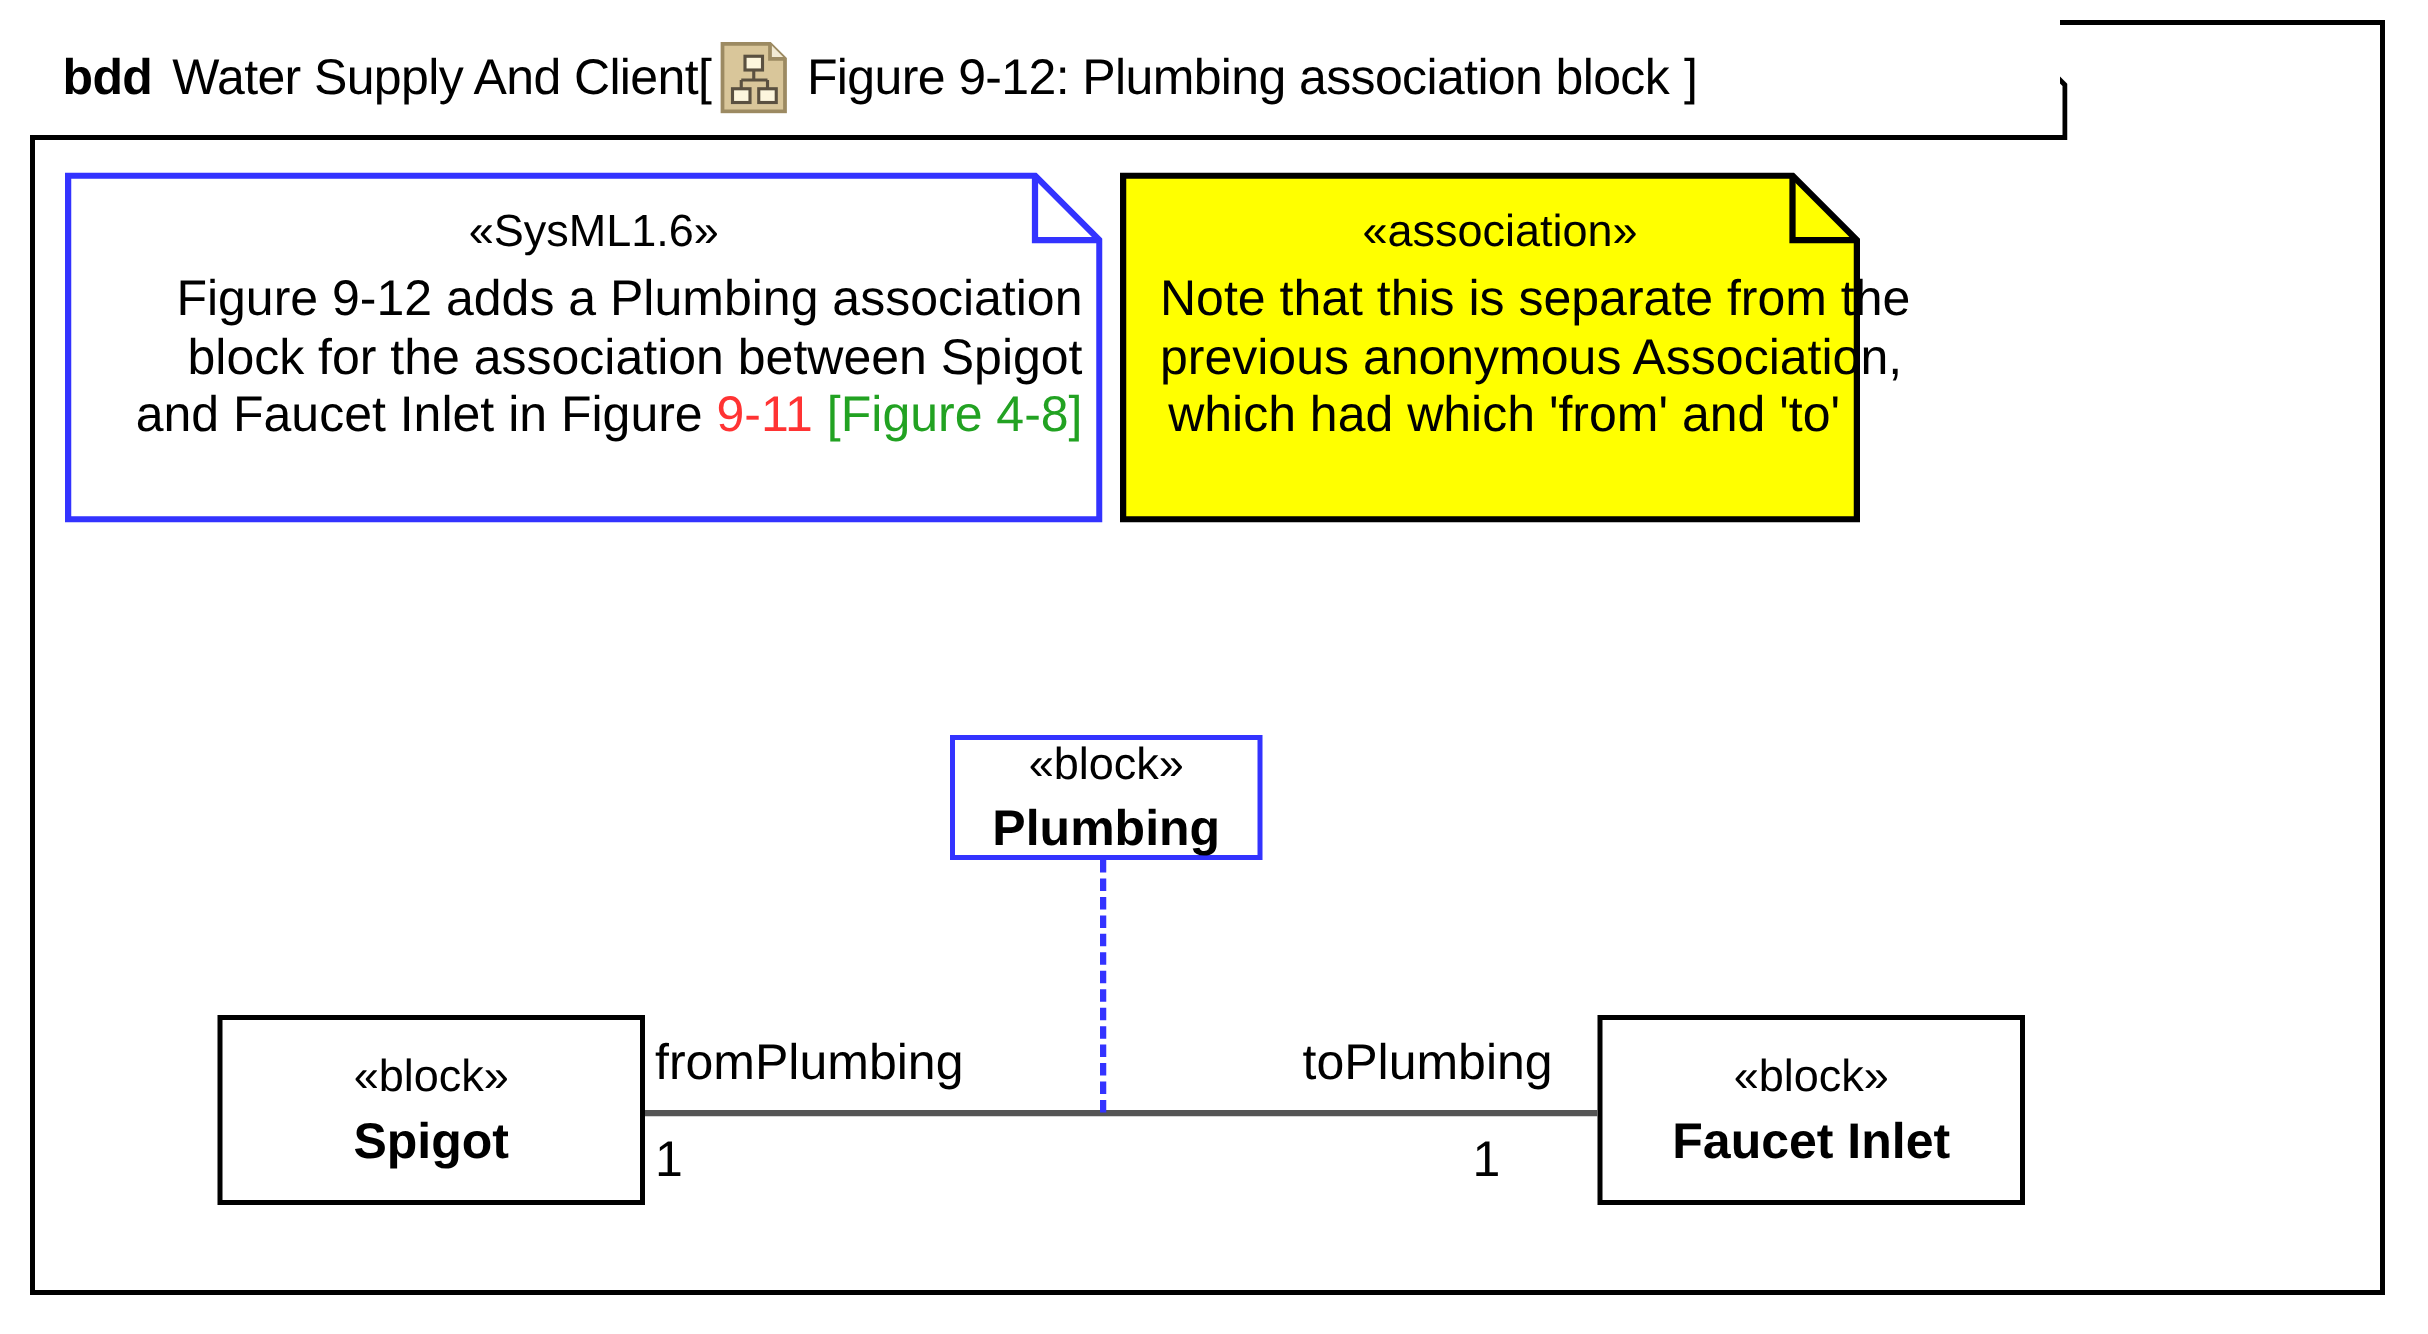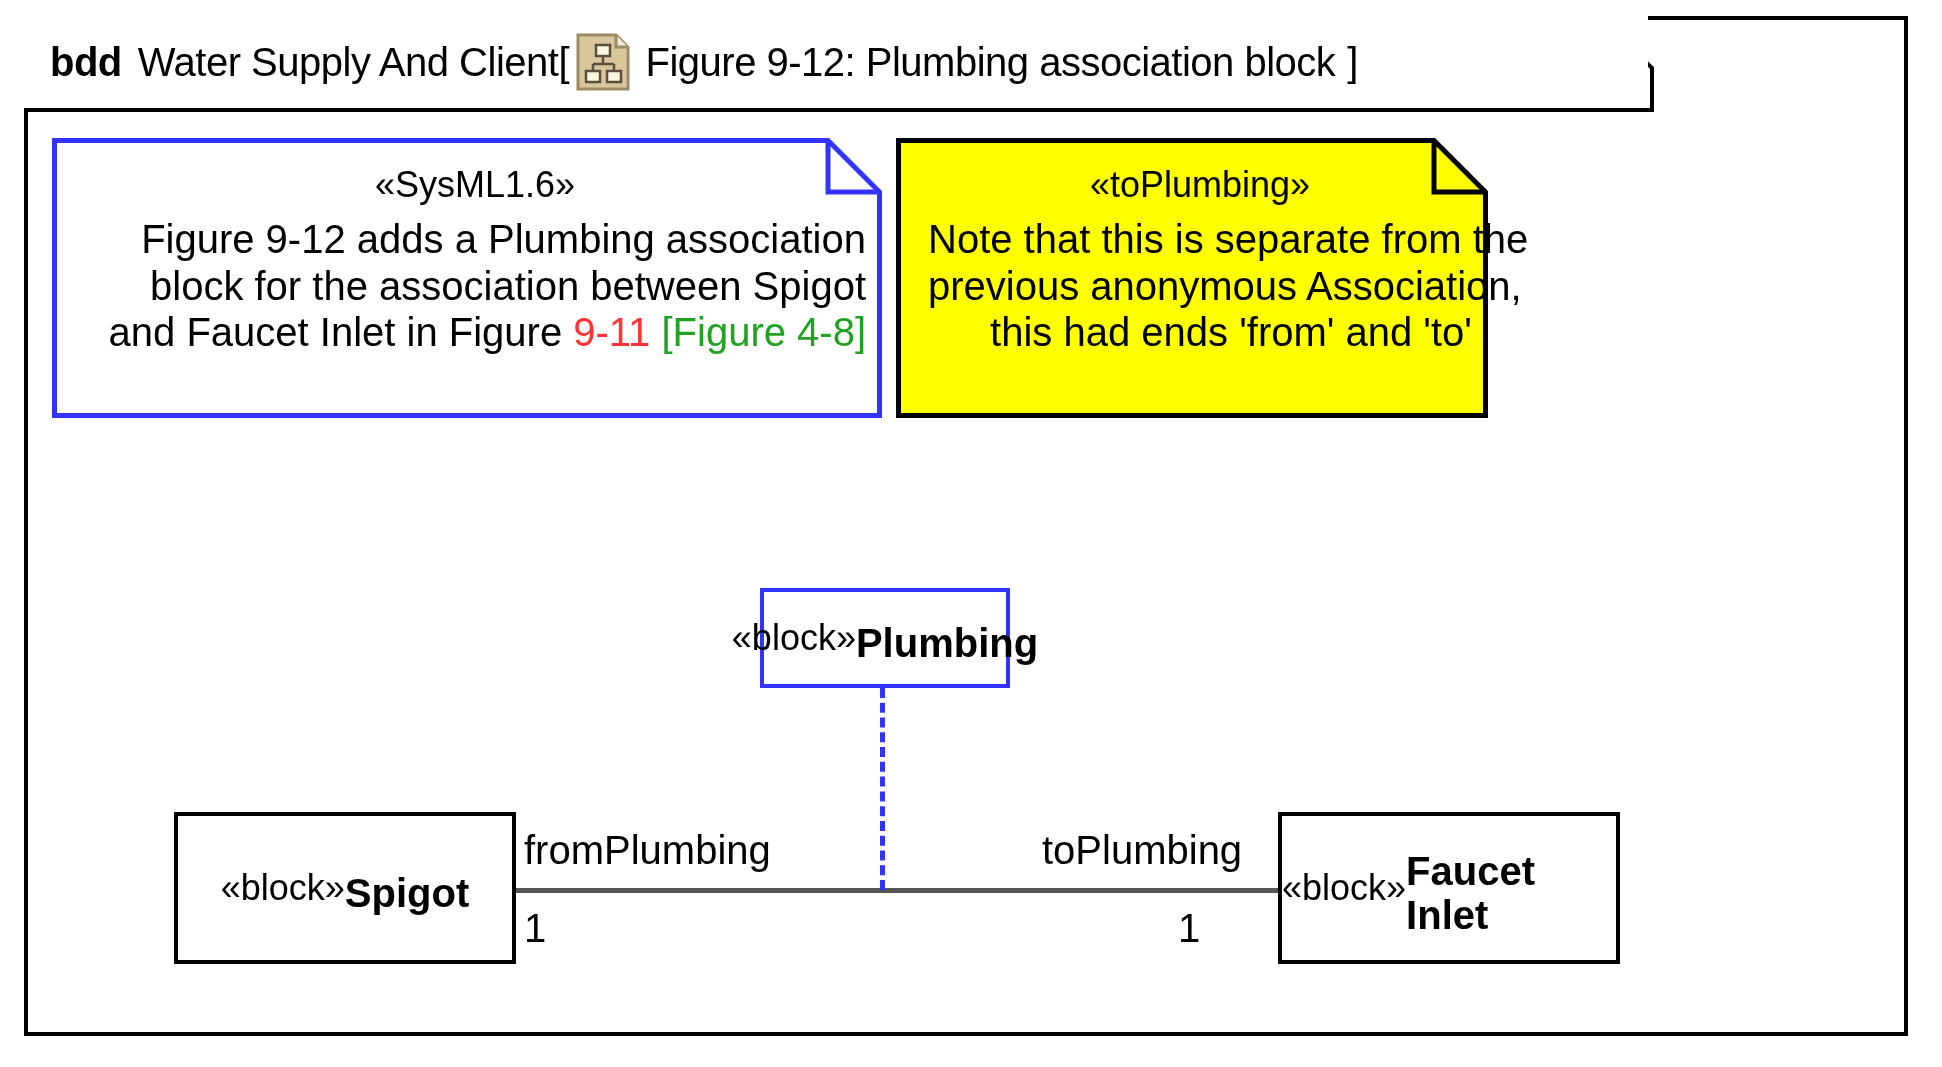--- a/index.html
+++ b/index.html
@@ -91,21 +91,21 @@
   .yellow-note{left:896px;top:138px;width:592px;height:280px;}
 
   .red{color:#ff3333;}
   .green{color:#22a222;}
 
   
   .block{
     position:absolute;
     box-sizing:border-box;
     background:#fff;
-    display:flex;flex-direction:row;
+    display:flex;flex-direction:column;
     align-items:center;justify-content:center;
     z-index:2;
   }
   .block .bs{font-size:36px;line-height:1.1;}
   .block .bn{font-size:40px;font-weight:bold;line-height:1.1;margin-top:10px;}
 
   .blk-plumbing{
     left:760px;top:588px;width:250px;height:100px;
     border:4px solid #3333ff;
   }
@@ -184,25 +184,25 @@
       </div>
     </div>
   </div>
 
   <div class="note yellow-note">
     <svg width="592" height="280" viewBox="0 0 592 280">
       <path d="M2.5,2.5 L538,2.5 L589.5,54 L589.5,277.5 L2.5,277.5 Z" fill="#ffff00" stroke="#000000" stroke-width="5"></path>
       <path d="M538,2.5 L538,54 L589.5,54" fill="none" stroke="#000000" stroke-width="5"></path>
     </svg>
     <div class="note-inner">
-      <div class="stereo">«toPlumbing»</div>
+      <div class="stereo">«association»</div>
       <div class="note-body">
         <div>Note that this is separate from the</div>
         <div>previous anonymous Association,</div>
-        <div>this had ends 'from' and 'to'</div>
+        <div>which had which 'from' and 'to'</div>
       </div>
     </div>
   </div>
 
   <div class="assoc-line"></div>
   <div class="dashed-link"></div>
 
   <div class="block blk-plumbing">
     <div class="bs">«block»</div>
     <div class="bn">Plumbing</div>

